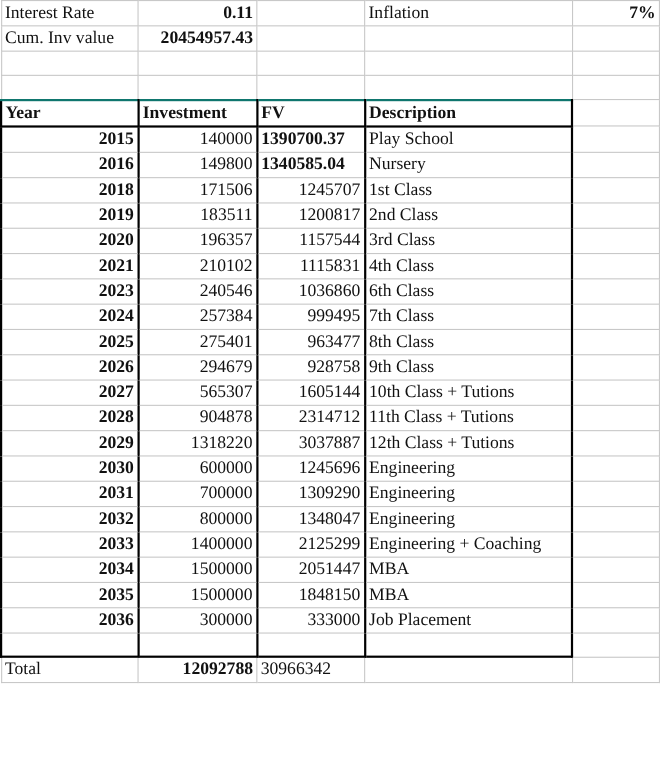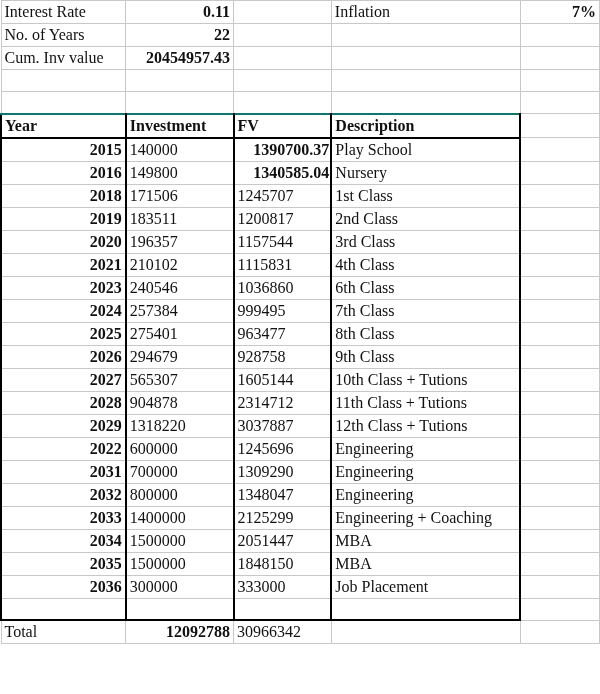--- a/index.html
+++ b/index.html
@@ -5,27 +5,27 @@
   html, body { margin: 0; padding: 0; background: #ffffff; }
   body { width: 600px; height: 694px; overflow: hidden; position: relative;
          font-family: "Liberation Serif", "DejaVu Serif", serif; font-size: 16px; color: #111; }
   .sheet { position: absolute; left: 0; top: 0; width: 600px; }
   table { border-collapse: collapse; table-layout: fixed; border-radius: 22px; }
   td { border: 1px solid #c8c8c8; height: 22px; padding: 0 3px; white-space: nowrap; overflow: visible;
        line-height: 22px; box-sizing: border-box; }
   col.c1 { width: 125px; } col.c2 { width: 108px; } col.c3 { width: 98px; }
   col.c4 { width: 189px; } col.c5 { width: 80px; }
   .r { text-align: right; font-weight: bold; }
-  .c { text-align: left; }
+  .c { text-align: right; }
   .b { font-weight: bold; }
   
   .hdr td { border-top: 2px solid #0f766e; border-bottom: 2px solid #000; }
   .tl { border-left: 2px solid #000 !important; }
   .tr { border-right: 2px solid #000 !important; }
-  .fv-dec { padding-right: 1px; }
+  .fv-dec { padding-right: 17px; }
 </style>
 </head>
 <body>
 
 <div class="sheet">
 <table>
   <colgroup>
         <col class="c1">
         <col class="c2">
         <col class="c3">
@@ -34,27 +34,20 @@
       </colgroup>
   <tbody id="grid-body">
     <tr>
       <td>Interest Rate</td>
       <td class="r">0.11</td>
       <td></td>
       <td>Inflation</td>
       <td class="r">7%</td>
     </tr>
     <tr>
-      <td>No. of Years</td>
-      <td class="r">22</td>
-      <td></td>
-      <td></td>
-      <td></td>
-    </tr>
-    <tr>
       <td>Cum. Inv value</td>
       <td class="r">20454957.43</td>
       <td></td>
       <td></td>
       <td></td>
     </tr>
     <tr>
       <td></td>
           <td></td>
       <td></td>
@@ -160,21 +153,21 @@
     <td></td>
   </tr>
         <tr>
     <td class="r tl tr">2029</td>
     <td class="c tr">1318220</td>
     <td class="c tr">3037887</td>
     <td class="tr">12th Class + Tutions</td>
     <td></td>
   </tr>
         <tr>
-    <td class="r tl tr">2022</td>
+    <td class="r tl tr">2030</td>
     <td class="c tr">600000</td>
     <td class="c tr">1245696</td>
     <td class="tr">Engineering</td>
     <td></td>
   </tr>
         <tr>
     <td class="r tl tr">2031</td>
     <td class="c tr">700000</td>
     <td class="c tr">1309290</td>
     <td class="tr">Engineering</td>

